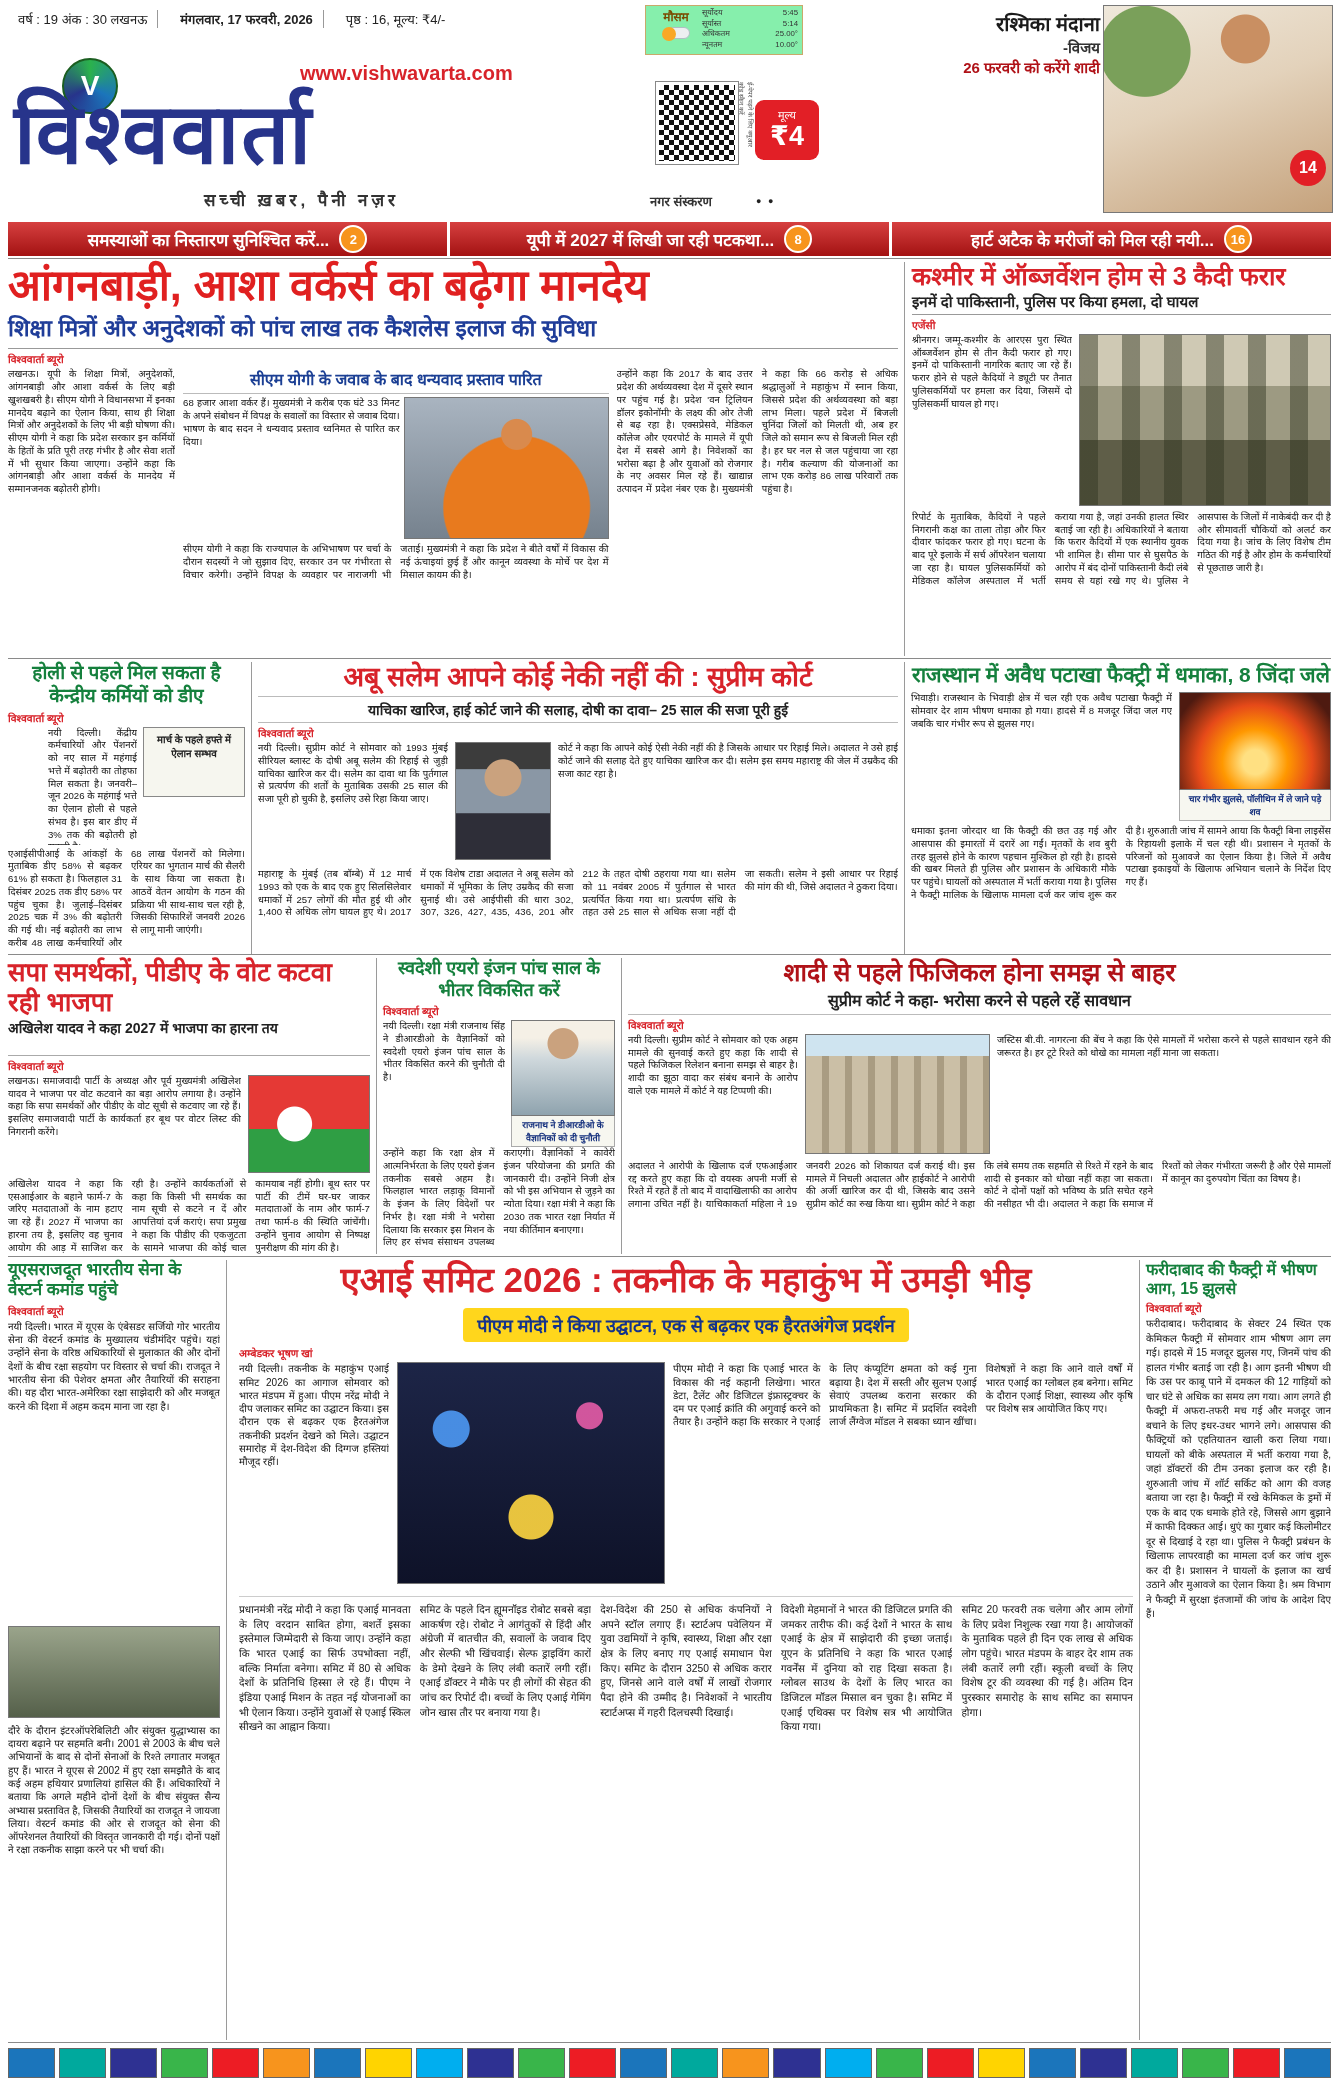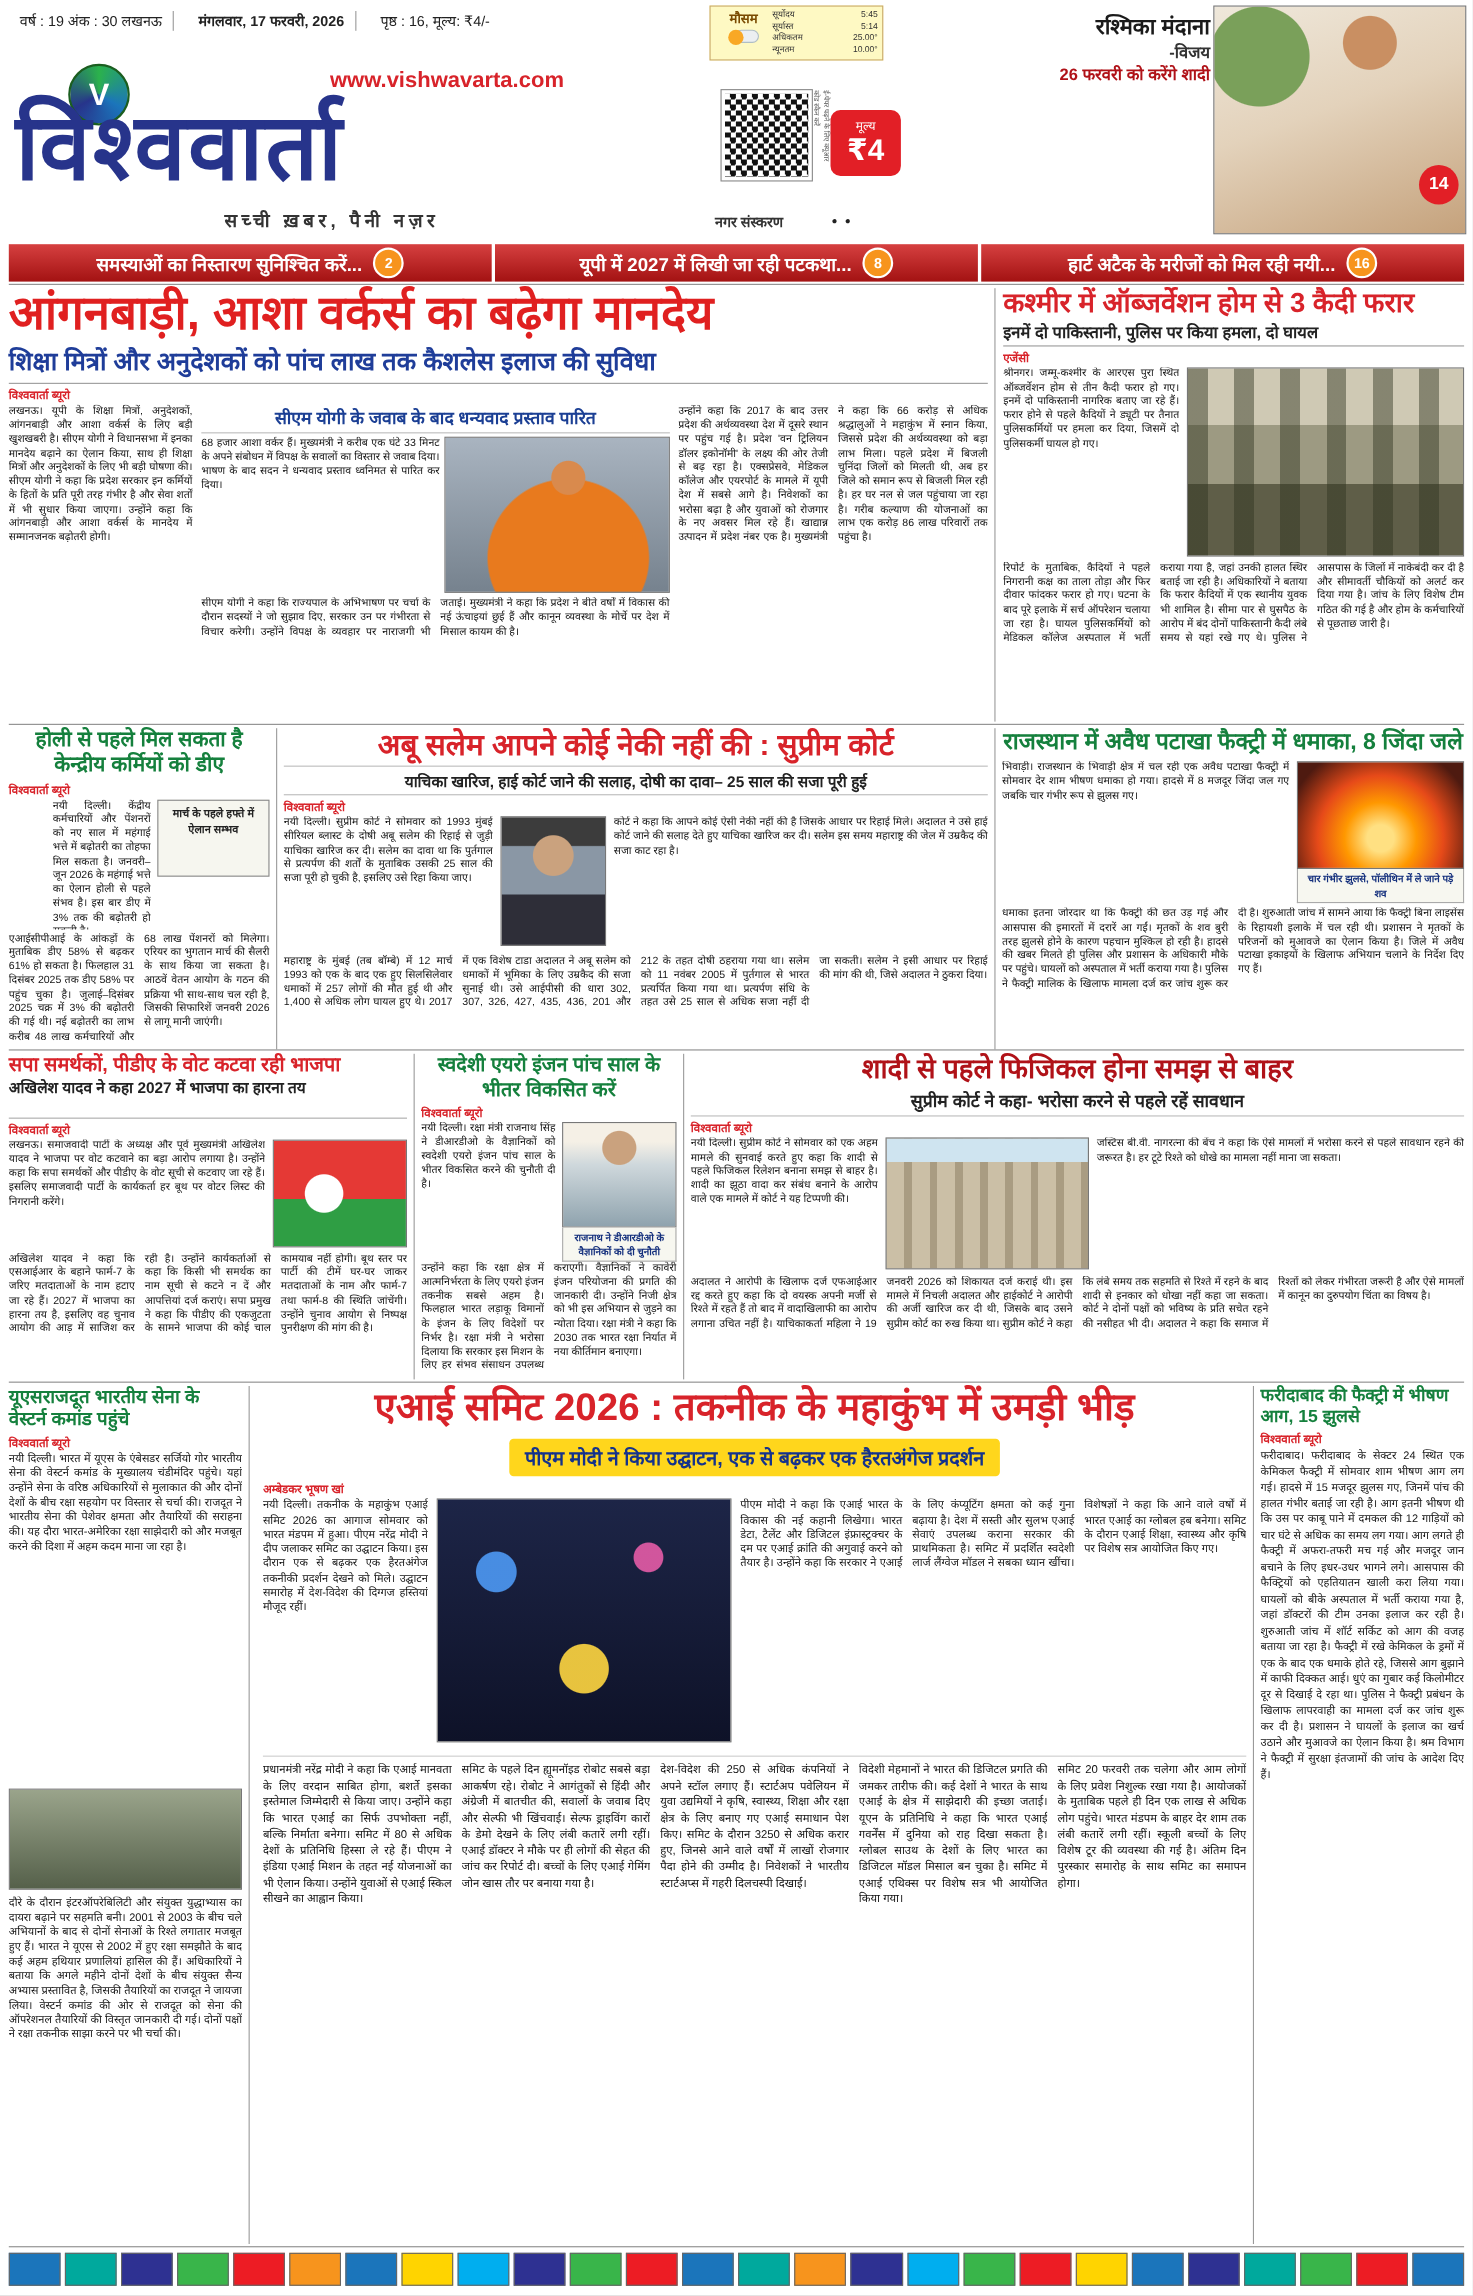--- a/index.html
+++ b/index.html
@@ -13,21 +13,21 @@
   .byline{color:#d8232a;font-weight:bold;font-size:10.5px;margin:3px 0 2px 0;}
   .hrule{position:absolute;left:8px;width:1323px;height:1px;background:#8a8a8a;}
   .vline{border-right:1px solid #9a9a9a;}
   .photo{border:1px solid #777;box-sizing:border-box;}
   .pcap{font-size:9px;font-weight:bold;color:#15307d;text-align:center;border:1px solid #aaa;
         border-top:none;padding:2px 3px;background:#f7f7f0;}
   
   .topbar{display:flex;align-items:center;gap:12px;font-size:13px;color:#222;}
   .topbar .seg{padding:0 10px;border-right:1px solid #999;}
   .topbar .seg:last-child{border-right:none;}
-  .wbox{border:1px solid #c9a96a;background:#fef9c3;display:flex;box-sizing:border-box;padding:2px 4px;}
+  .wbox{border:1px solid #c9a96a;background:#86efac;display:flex;box-sizing:border-box;padding:2px 4px;}
   .wleft{width:52px;text-align:center;}
   .wtitle{font-weight:bold;font-size:12px;color:#7a4a00;}
   .sun{display:inline-block;width:14px;height:14px;border-radius:50%;background:#f9a825;position:relative;top:2px;}
   .cloud{display:inline-block;width:20px;height:10px;border-radius:8px;background:#eceff1;border:1px solid #b0bec5;margin-left:-8px;}
   .wrows{flex:1;font-size:7.8px;line-height:1.35;color:#333;}
   .wrow{display:flex;justify-content:space-between;}
   .celeb-l1{font-size:20px;font-weight:bold;color:#1a1a1a;}
   .celeb-l2{font-size:15px;font-weight:bold;color:#333;}
   .celeb-l3{font-size:15px;color:#b01218;font-weight:bold;}
   .badge14{width:36px;height:36px;border-radius:50%;background:#e21f26;color:#fff;display:flex;align-items:center;justify-content:center;font-weight:bold;font-size:16px;}
@@ -233,21 +233,21 @@
         <div class="photo ph-fire" style="width:152px;height:98px;"></div>
         <div class="pcap">चार गंभीर झुलसे, पॉलीथिन में ले जाने पड़े शव</div>
       </div>
     </div>
     <div class="body-text cols-2" style="height:118px;margin-top:3px;">धमाका इतना जोरदार था कि फैक्ट्री की छत उड़ गई और आसपास की इमारतों में दरारें आ गईं। मृतकों के शव बुरी तरह झुलसे होने के कारण पहचान मुश्किल हो रही है। हादसे की खबर मिलते ही पुलिस और प्रशासन के अधिकारी मौके पर पहुंचे। घायलों को अस्पताल में भर्ती कराया गया है। पुलिस ने फैक्ट्री मालिक के खिलाफ मामला दर्ज कर जांच शुरू कर दी है। शुरुआती जांच में सामने आया कि फैक्ट्री बिना लाइसेंस के रिहायशी इलाके में चल रही थी। प्रशासन ने मृतकों के परिजनों को मुआवजे का ऐलान किया है। जिले में अवैध पटाखा इकाइयों के खिलाफ अभियान चलाने के निर्देश दिए गए हैं।</div>
   </section>
 
   <div class="hrule" style="top:954px;"></div>
 
   <section class="abs vline" style="left:8px;top:958px;width:369px;height:296px;padding-right:6px;box-sizing:border-box;">
-    <div class="h-sec-red" style="font-size:18px;">सपा समर्थकों, पीडीए के वोट कटवा रही भाजपा</div>
+    <div class="h-sec-red" style="font-size:26px;">सपा समर्थकों, पीडीए के वोट कटवा रही भाजपा</div>
     <div class="subhead" style="font-size:14px;border-bottom:1px solid #aaa;padding-bottom:18px;">अखिलेश यादव ने कहा 2027 में भाजपा का हारना तय</div>
     <div class="byline">विश्ववार्ता ब्यूरो</div>
     <div style="display:flex;gap:7px;">
       <div class="body-text" style="flex:1;height:100px;">लखनऊ। समाजवादी पार्टी के अध्यक्ष और पूर्व मुख्यमंत्री अखिलेश यादव ने भाजपा पर वोट कटवाने का बड़ा आरोप लगाया है। उन्होंने कहा कि सपा समर्थकों और पीडीए के वोट सूची से कटवाए जा रहे हैं। इसलिए समाजवादी पार्टी के कार्यकर्ता हर बूथ पर वोटर लिस्ट की निगरानी करेंगे।</div>
       <div class="photo ph-spflag" style="width:122px;height:98px;"></div>
     </div>
     <div class="body-text cols-3" style="height:112px;margin-top:3px;">अखिलेश यादव ने कहा कि एसआईआर के बहाने फार्म-7 के जरिए मतदाताओं के नाम हटाए जा रहे हैं। 2027 में भाजपा का हारना तय है, इसलिए वह चुनाव आयोग की आड़ में साजिश कर रही है। उन्होंने कार्यकर्ताओं से कहा कि किसी भी समर्थक का नाम सूची से कटने न दें और आपत्तियां दर्ज कराएं। सपा प्रमुख ने कहा कि पीडीए की एकजुटता के सामने भाजपा की कोई चाल कामयाब नहीं होगी। बूथ स्तर पर पार्टी की टीमें घर-घर जाकर मतदाताओं के नाम और फार्म-7 तथा फार्म-8 की स्थिति जांचेंगी। उन्होंने चुनाव आयोग से निष्पक्ष पुनरीक्षण की मांग की है।</div>
   </section>
 
   <section class="abs vline" style="left:383px;top:958px;width:239px;height:296px;padding-right:6px;box-sizing:border-box;">

